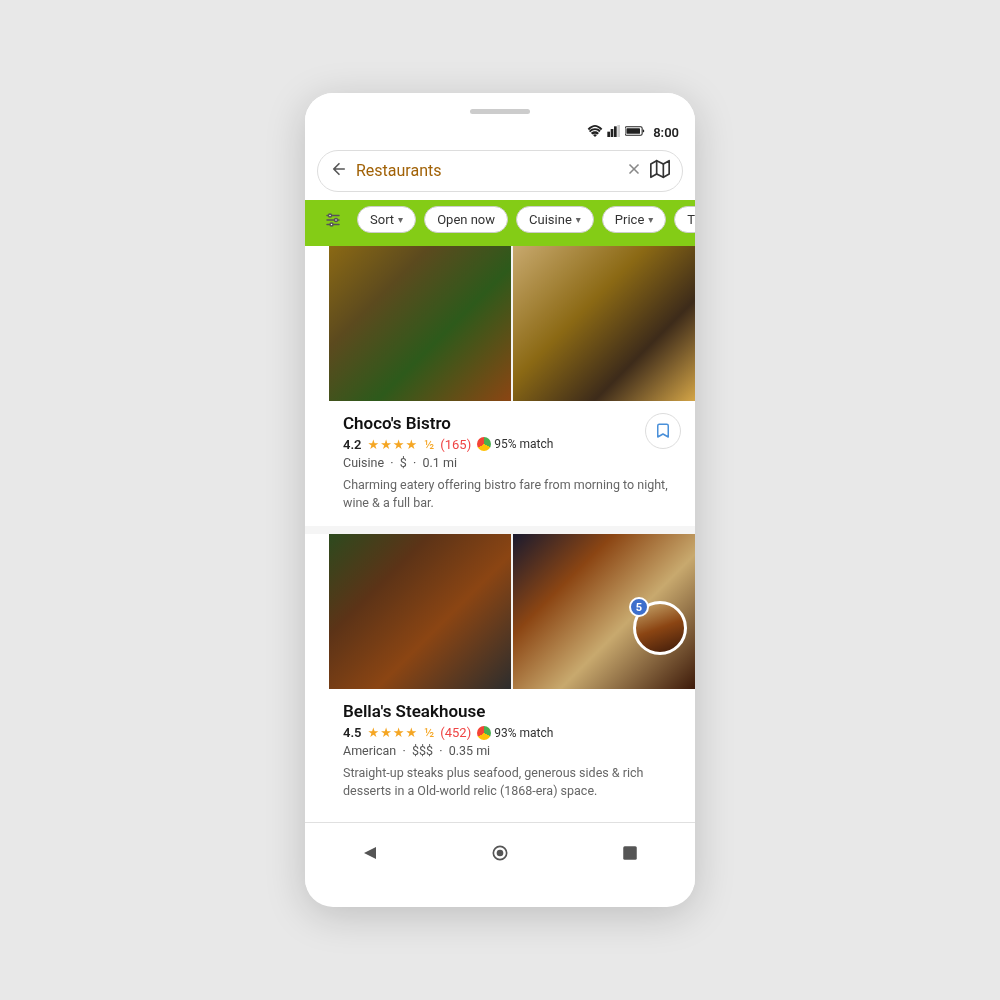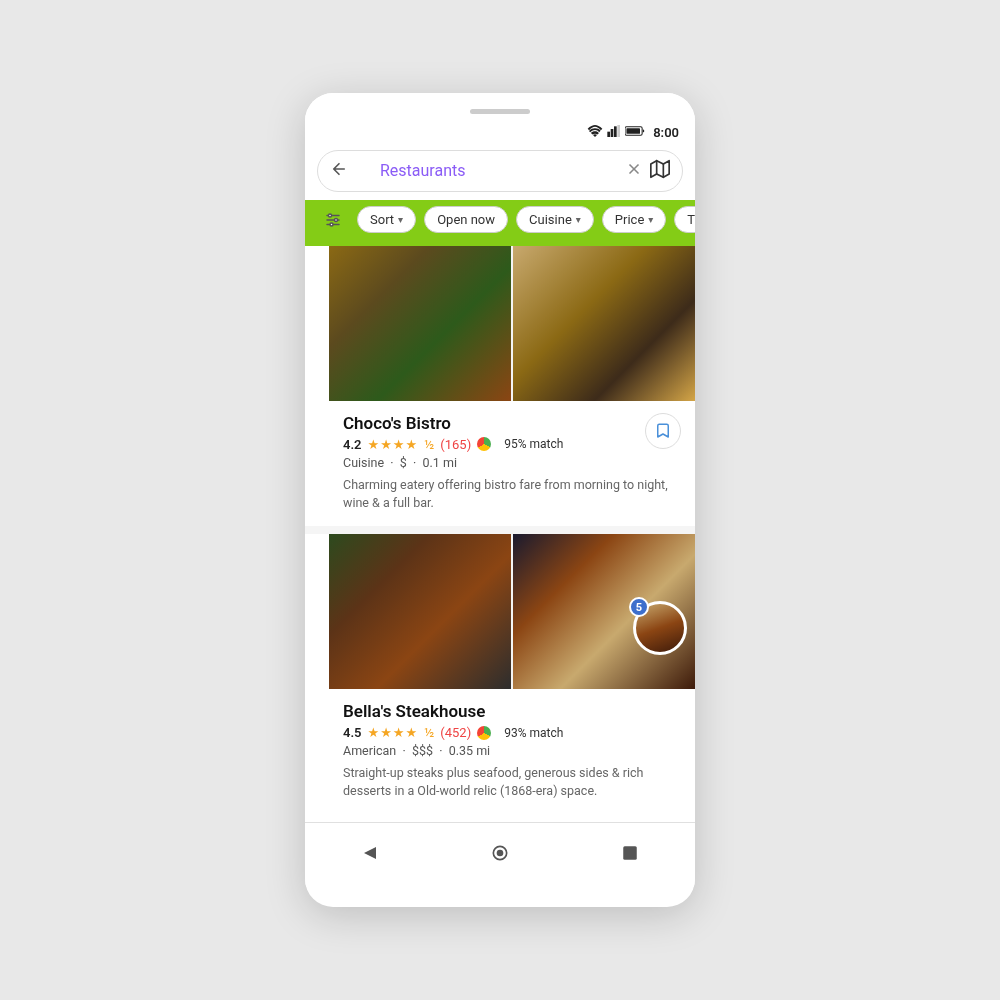--- a/index.html
+++ b/index.html
@@ -76,22 +76,21 @@
     }
     .search-bar-back {
       color: #555;
       font-size: 18px;
       cursor: pointer;
       flex-shrink: 0;
     }
     .search-bar-text {
       flex: 1;
       font-size: 16px;
-      color: #8b5cf6;
-      margin-left: 24px;
+      color: #a16207;
     }
     .search-bar-actions {
       display: flex;
       align-items: center;
       gap: 8px;
       flex-shrink: 0;
     }
     .search-bar-x {
       color: #888;
       font-size: 16px;
@@ -207,21 +206,21 @@
     .star-half {
       color: #f5a623;
       font-size: 13px;
     }
     .review-count {
       color: #ef4444;
     }
     .match-badge {
       display: flex;
       align-items: center;
-      gap: 13px;
+      gap: 3px;
       font-size: 12px;
       color: #333;
     }
     .match-circle {
       width: 14px;
       height: 14px;
       border-radius: 50%;
       background: conic-gradient(#4CAF50 0% 33%, #FFC107 33% 66%, #F44336 66% 100%);
       flex-shrink: 0;
     }

